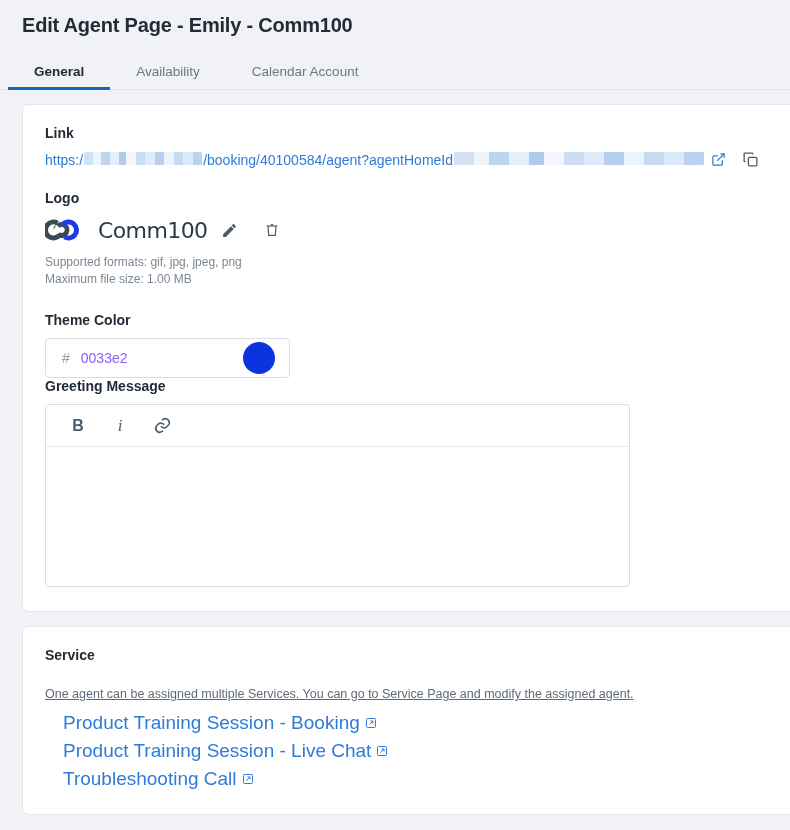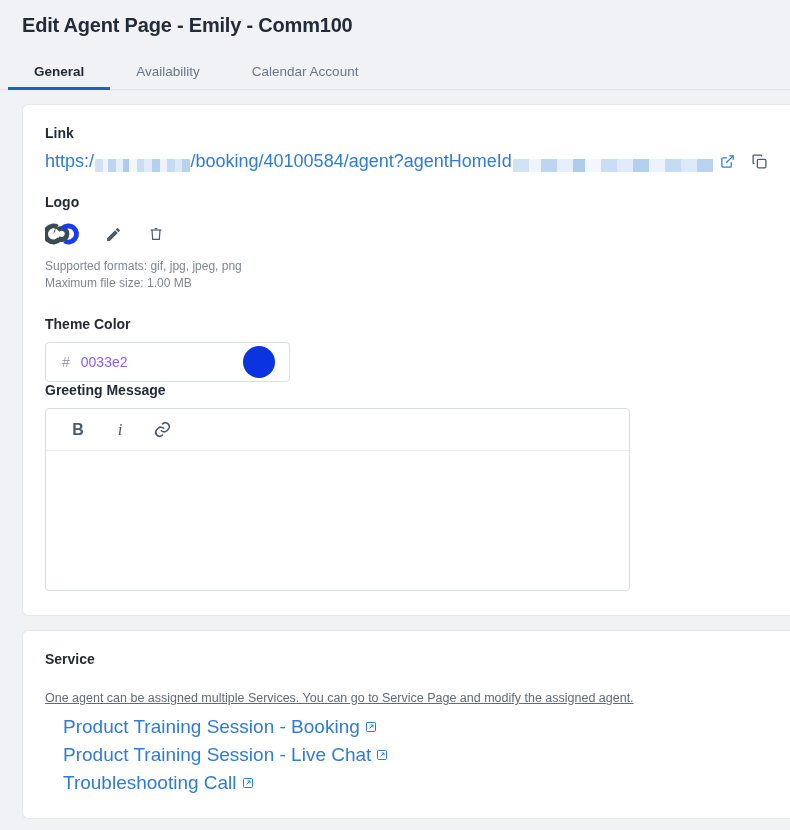--- a/index.html
+++ b/index.html
@@ -70,26 +70,26 @@
   }
   .section-label.tight { margin-bottom: 24px; }
 
   
   .link-row {
     display: flex;
     align-items: center;
     gap: 6px;
   }
   .link-text {
-    font-size: 18px;
+    font-size: 14px;
     color: #2f7bd6;
     white-space: nowrap;
     overflow: hidden;
     display: flex;
-    align-items: flex-end;
+    align-items: flex-start;
   }
   .blur {
     display: inline-block;
     height: 13px;
     vertical-align: middle;
     margin: 0 1px;
     border-radius: 1px;
     background-image:
       linear-gradient(90deg,
         #cfe0f4 0 8%, #eef4fb 8% 14%, #b9d3ef 14% 22%,
@@ -258,20 +258,21 @@
   </div>
 
   <div class="section-label" style="margin-top:22px;">Logo</div>
   <div class="logo-row">
     <div class="logo-mark">
       <svg width="46" height="28" viewBox="0 0 92 56">
         <path d="M30 28a16 16 0 1 1 5.2 11.8l7.6-7.2A6 6 0 1 0 42 23.6l-7.6-7.3A15.9 15.9 0 0 1 30 28z" fill="#3c4a54" transform="translate(-13,0)"></path>
         <circle cx="17" cy="28" r="16" fill="none" stroke="#3c4a54" stroke-width="10" stroke-dasharray="72 100" transform="rotate(40 17 28)"></circle>
         <circle cx="47" cy="28" r="16" fill="none" stroke="#1a3ce8" stroke-width="10" stroke-dasharray="72 100" transform="rotate(220 47 28)"></circle>
       </svg>
+      <span class="logo-word">Comm100</span>
     </div>
     <span class="icon-btn">
       <svg width="17" height="17" viewBox="0 0 24 24" fill="#4a5b6b">
         <path d="M3 17.2V21h3.8L18 9.8 14.2 6 3 17.2zM20.7 7.1a1 1 0 0 0 0-1.4l-2.4-2.4a1 1 0 0 0-1.4 0l-1.8 1.8L18.9 8.9l1.8-1.8z"></path>
       </svg>
     </span>
     <span class="icon-btn" style="margin-left:12px;">
       <svg width="16" height="16" viewBox="0 0 24 24" fill="none" stroke="#4a5b6b" stroke-width="1.8">
         <path d="M4 6h16"></path>
           <path d="M10 4h4"></path>

